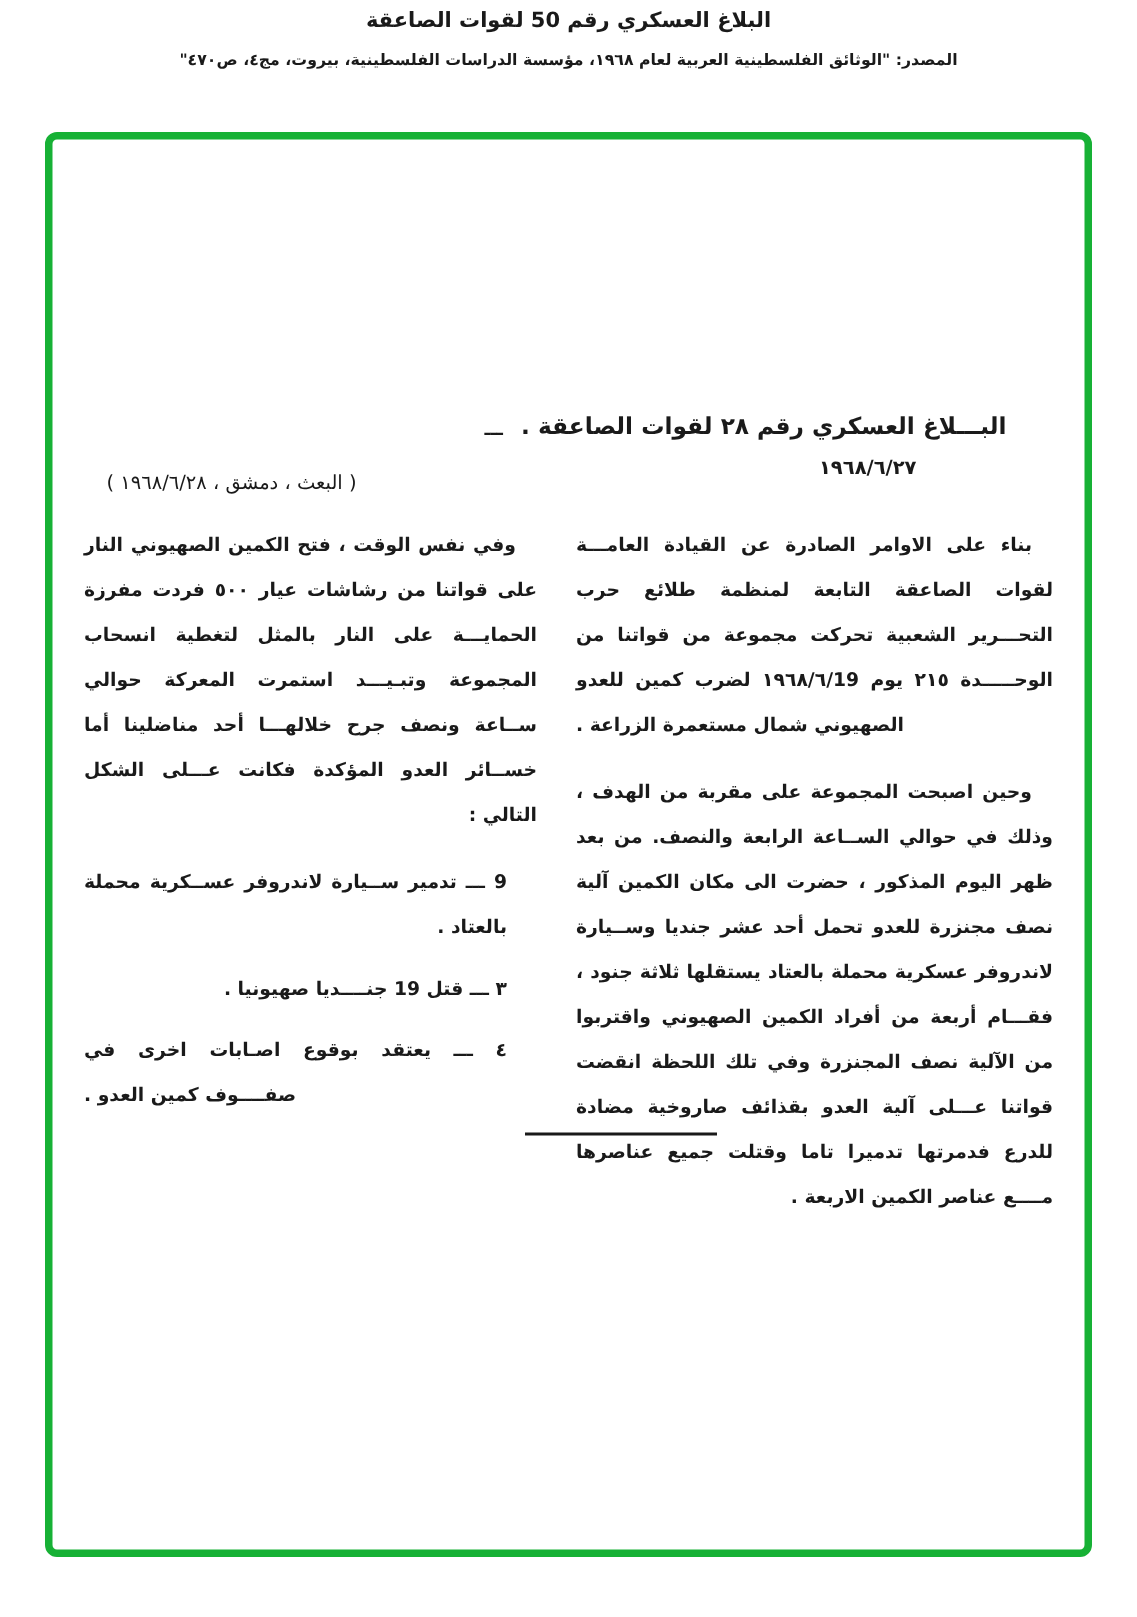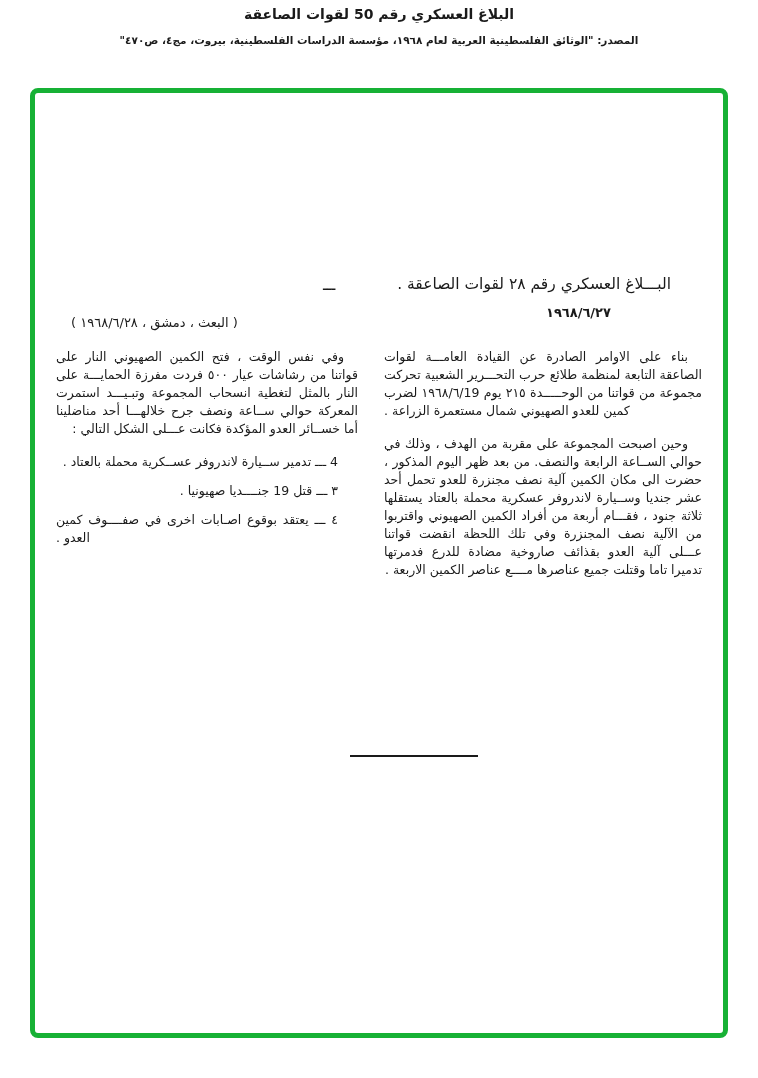--- a/index.html
+++ b/index.html
@@ -25,21 +25,21 @@
     width: 698px; height: 950px;
     border: 5px solid var(--frame-green);
     border-radius: 8px;
     background: #ffffff;
   }
 
   
   .doc-title {
     position: absolute; top: 182px; right: 52px;
     direction: rtl;
-    font-size: 15.5px; font-weight: normal;
+    font-size: 15.5px; font-weight: bold;
     white-space: nowrap;
   }
   .doc-title-dash {
     position: absolute; top: 186px; left: 288px;
     font-size: 12px; font-weight: bold;
   }
   .doc-date {
     position: absolute; top: 212px; right: 112px;
     direction: rtl;
     font-size: 13px; font-weight: bold;
@@ -51,21 +51,21 @@
     white-space: nowrap;
   }
 
   
   .doc-body {
     position: absolute; top: 255px; left: 0; right: 0;
     padding: 0 21px;
     display: flex; direction: rtl;
     gap: 26px;
   }
-  .col { font-size: 12.5px; line-height: 18px; font-weight: normal; text-align: justify; }
+  .col { font-size: 12.5px; line-height: 30px; font-weight: bold; text-align: justify; }
   .col-right { width: 318px; }
   .col-left  { width: 302px; }
   .para { margin: 0 0 15px 0; text-indent: 14px; }
   .last-left { text-align-last: left; }
   .list { margin: 2px 0 6px 0; }
   .list-item { margin: 0 0 11px 0; padding-right: 20px; }
   .closing { margin-top: 4px; }
 
   
   .divider {
@@ -93,21 +93,21 @@
   <div class="doc-body">
 
     <div class="col col-right">
       <p class="para last-left">بناء على الاوامر الصادرة عن القيادة العامـــة لقوات الصاعقة التابعة لمنظمة طلائع حرب التحـــرير الشعبية تحركت مجموعة من قواتنا من الوحـــــدة ٢١٥ يوم ١٩٦٨/٦/19 لضرب كمين للعدو الصهيوني شمال مستعمرة الزراعة .</p>
       <p class="para">وحين اصبحت المجموعة على مقربة من الهدف ، وذلك في حوالي الســاعة الرابعة والنصف. من بعد ظهر اليوم المذكور ، حضرت الى مكان الكمين آلية نصف مجنزرة للعدو تحمل أحد عشر جنديا وســيارة لاندروفر عسكرية محملة بالعتاد يستقلها ثلاثة جنود ، فقـــام أربعة من أفراد الكمين الصهيوني واقتربوا من الآلية نصف المجنزرة وفي تلك اللحظة انقضت قواتنا عـــلى آلية العدو بقذائف صاروخية مضادة للدرع فدمرتها تدميرا تاما وقتلت جميع عناصرها مــــع عناصر الكمين الاربعة .</p>
     </div>
 
     <div class="col col-left">
       <p class="para">وفي نفس الوقت ، فتح الكمين الصهيوني النار على قواتنا من رشاشات عيار ٥٠٠ فردت مفرزة الحمايـــة على النار بالمثل لتغطية انسحاب المجموعة وتبـيـــد استمرت المعركة حوالي ســاعة ونصف جرح خلالهـــا أحد مناضلينا أما خســائر العدو المؤكدة فكانت عـــلى الشكل التالي :</p>
       <div class="list">
-        <div class="list-item">4 ـــ تدمير ســيارة لاندروفر عســكرية محملة بالعتاد .</div>
+        <div class="list-item">9 ـــ تدمير ســيارة لاندروفر عســكرية محملة بالعتاد .</div>
         <div class="list-item">٣ ـــ قتل 19 جنــــديا صهيونيا .</div>
         <div class="list-item last-left">٤ ـــ يعتقد بوقوع اصـابات اخرى في صفــــوف كمين العدو .</div>
       </div>
     </div>
 
   </div>
 
   <div class="divider"></div>
 
 </div>

